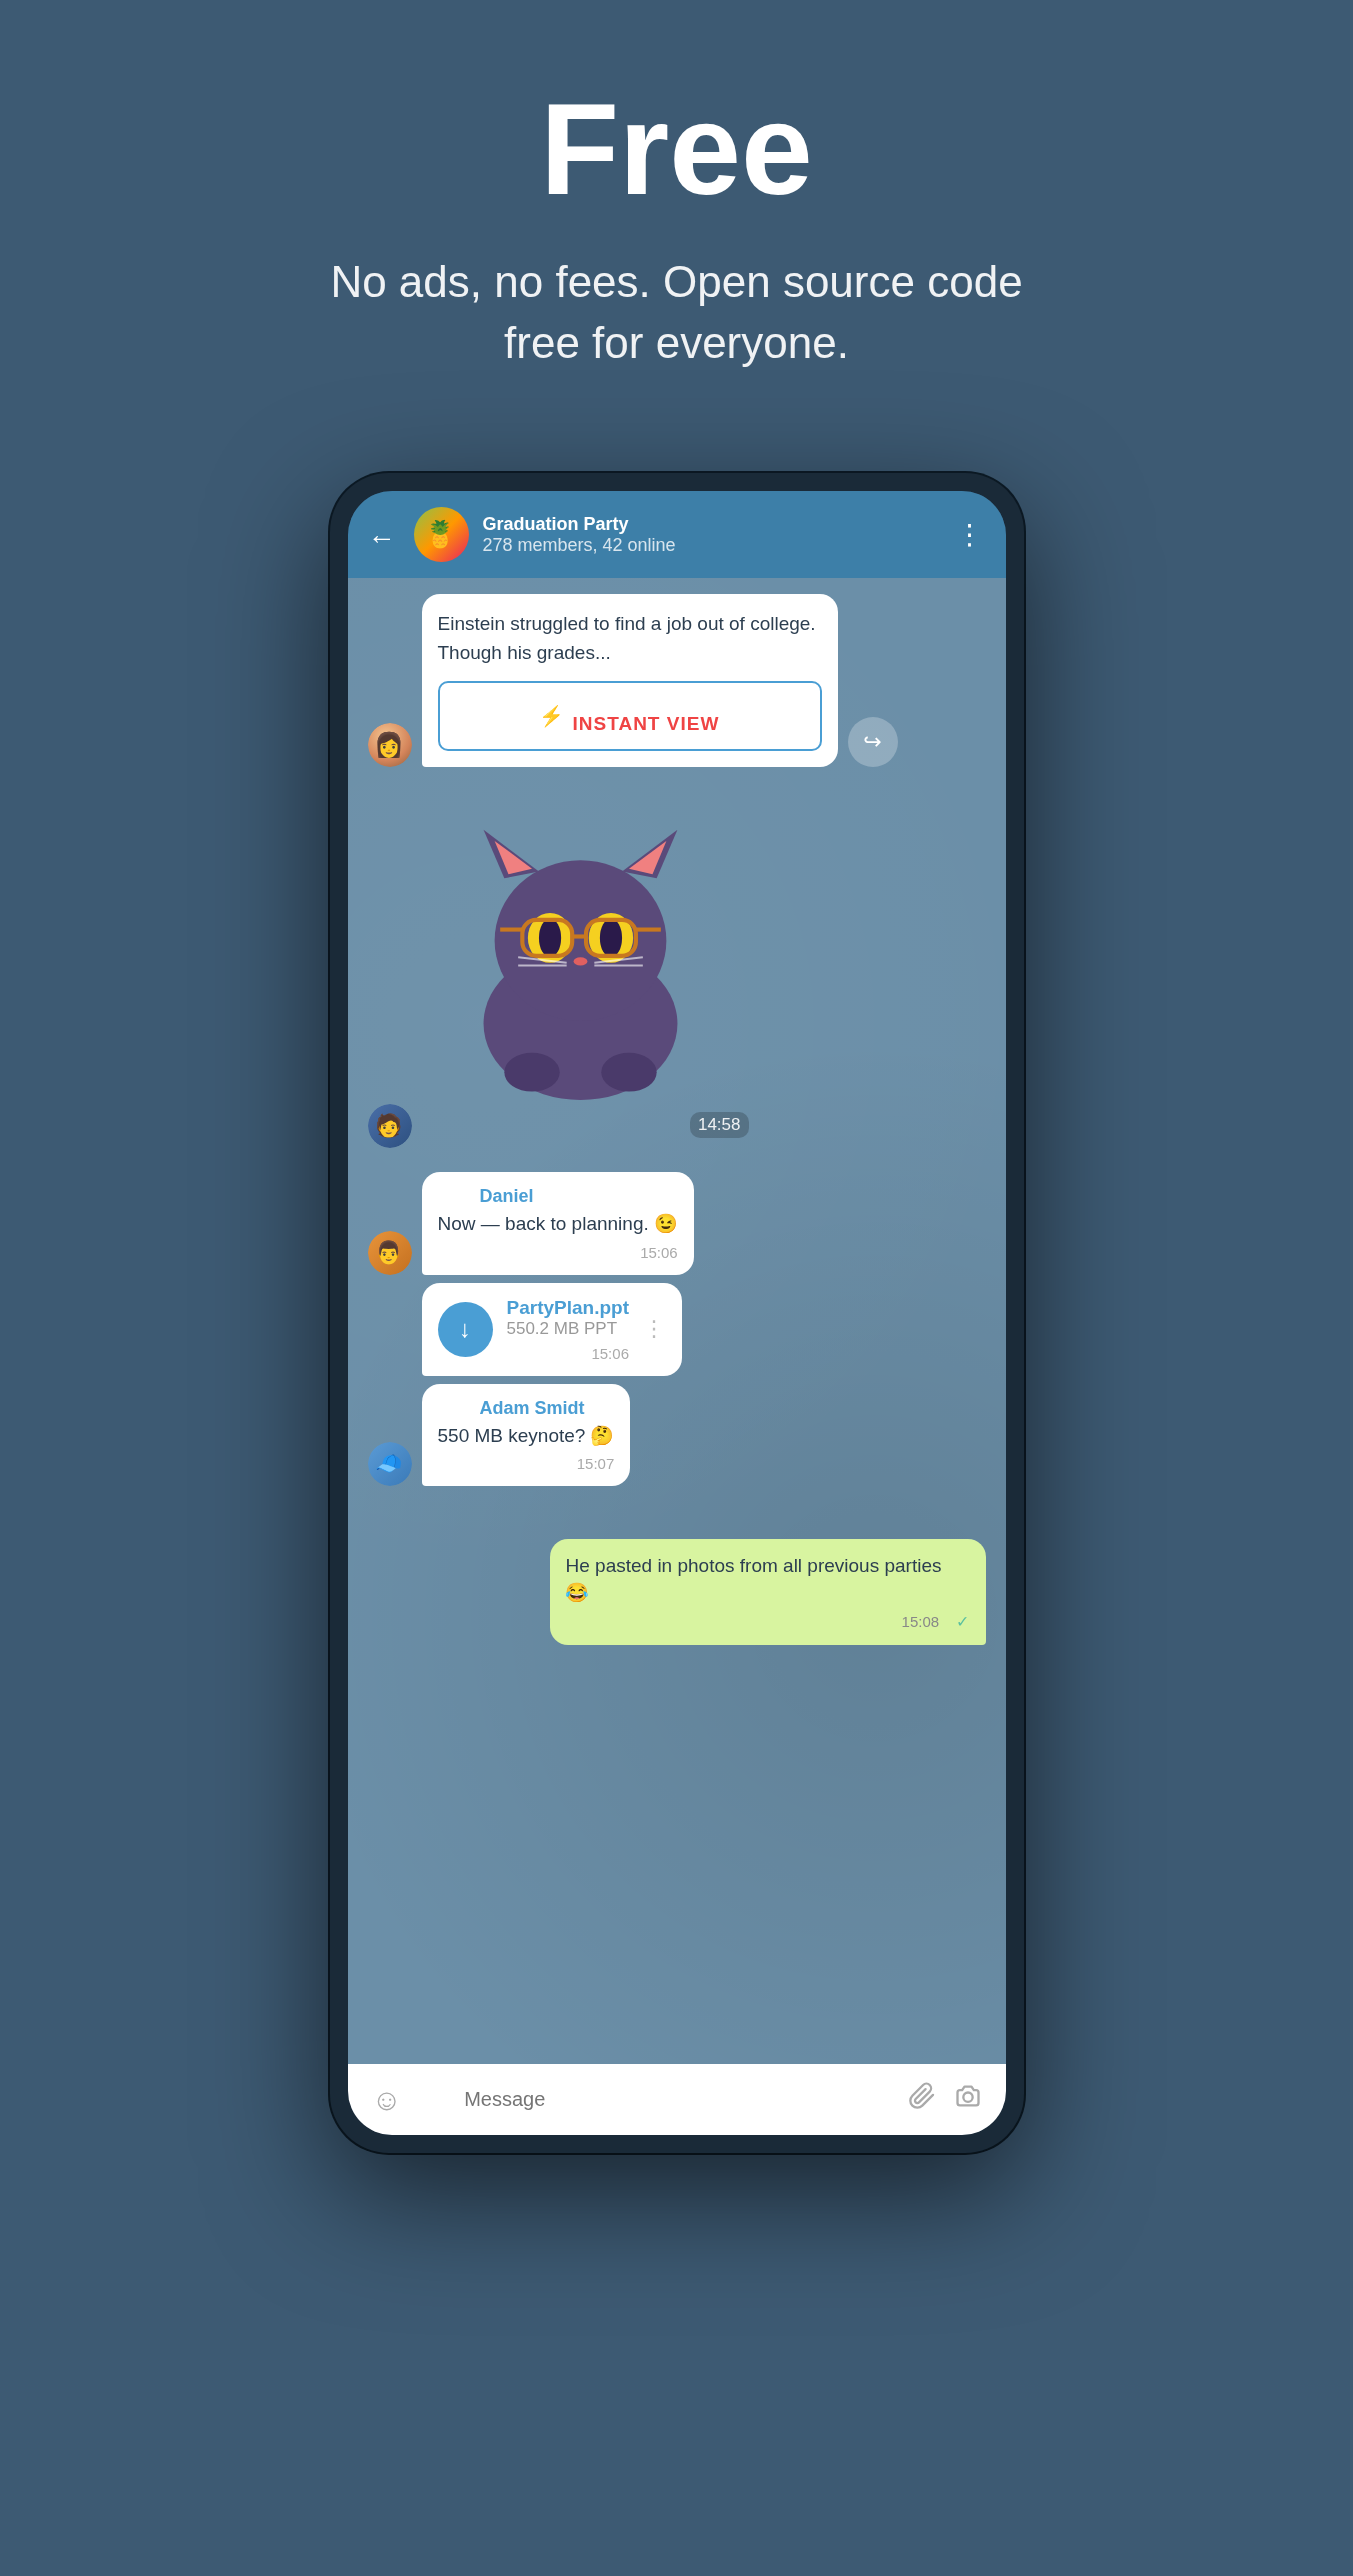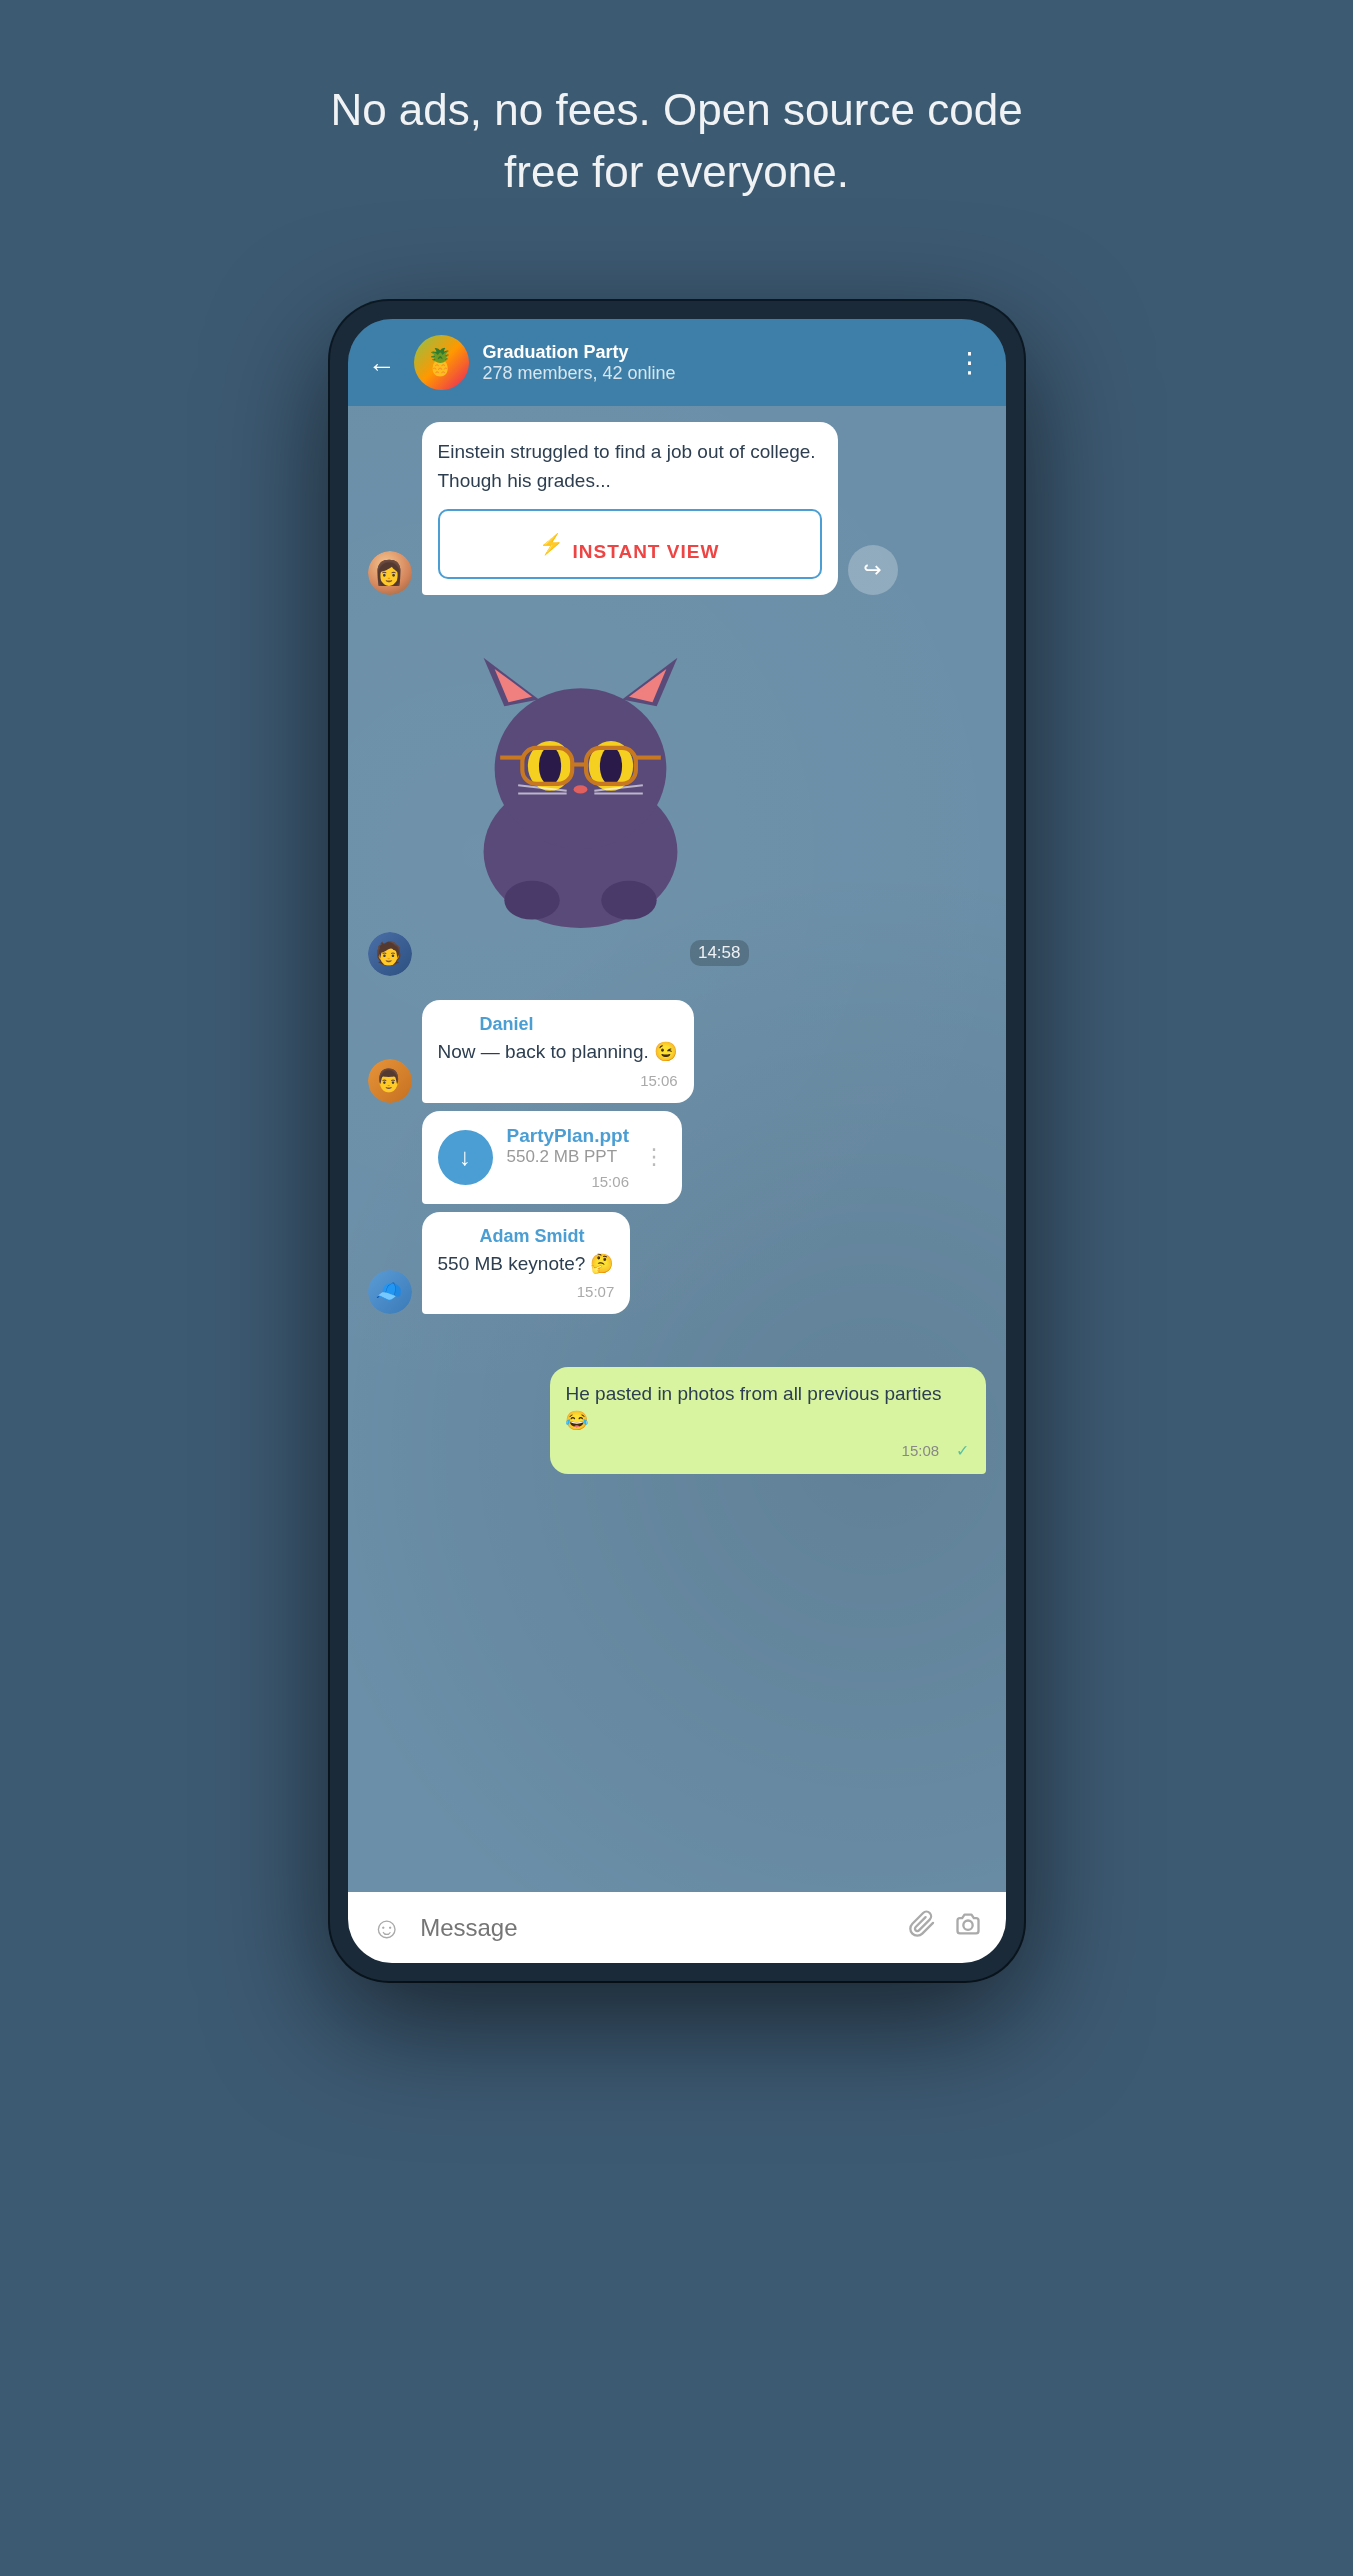--- a/index.html
+++ b/index.html
@@ -295,25 +295,26 @@
       padding: 18px 24px;
       gap: 18px;
     }
     .bottom-icon {
       font-size: 30px;
       color: #aaa;
       cursor: pointer;
     }
     .message-input {
       flex: 1;
-      font-size: 24px;
+      font-size: 20px;
       color: #0f172a;
       border: none;
       outline: none;
       background: transparent;
+      margin-left: 44px;
     }
     .header-avatar-custom {
       width: 55px;
       height: 55px;
       border-radius: 50%;
       background: linear-gradient(135deg, #8BC34A, #FF9800, #E91E63);
       display: flex;
       align-items: center;
       justify-content: center;
       font-size: 26px;
@@ -329,20 +330,21 @@
     }
     .spacer-avatar {
       width: 44px;
       flex-shrink: 0;
     }
   </style>
 </head>
 <body>
 
 <section class="hero-section">
+  <h1 class="hero-title">Free</h1>
   <p class="hero-subtitle">No ads, no fees. Open source code free for everyone.</p>
 </section>
 
 <div class="phone-wrapper">
   <div class="phone-outer">
     <div class="phone-inner">
 
       <div class="chat-header">
         <span class="back-btn">←</span>
         <div class="header-avatar-custom">🍍</div>

